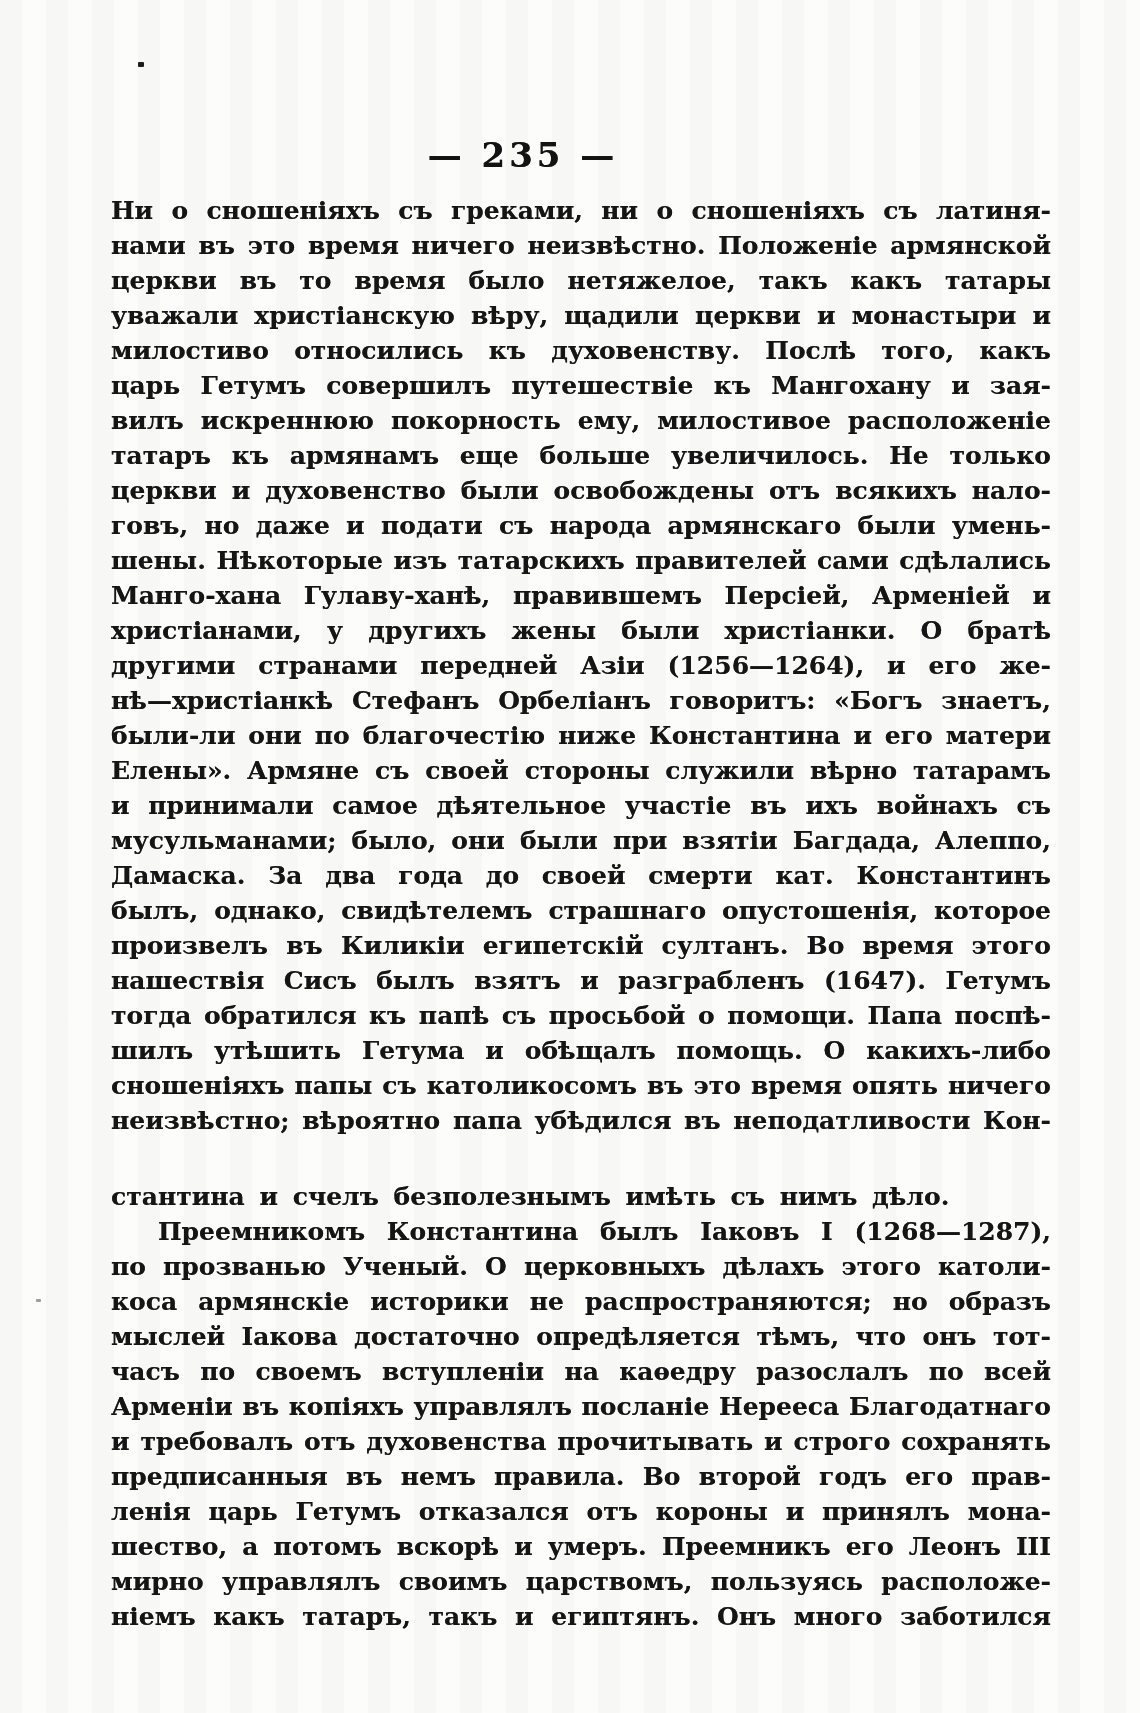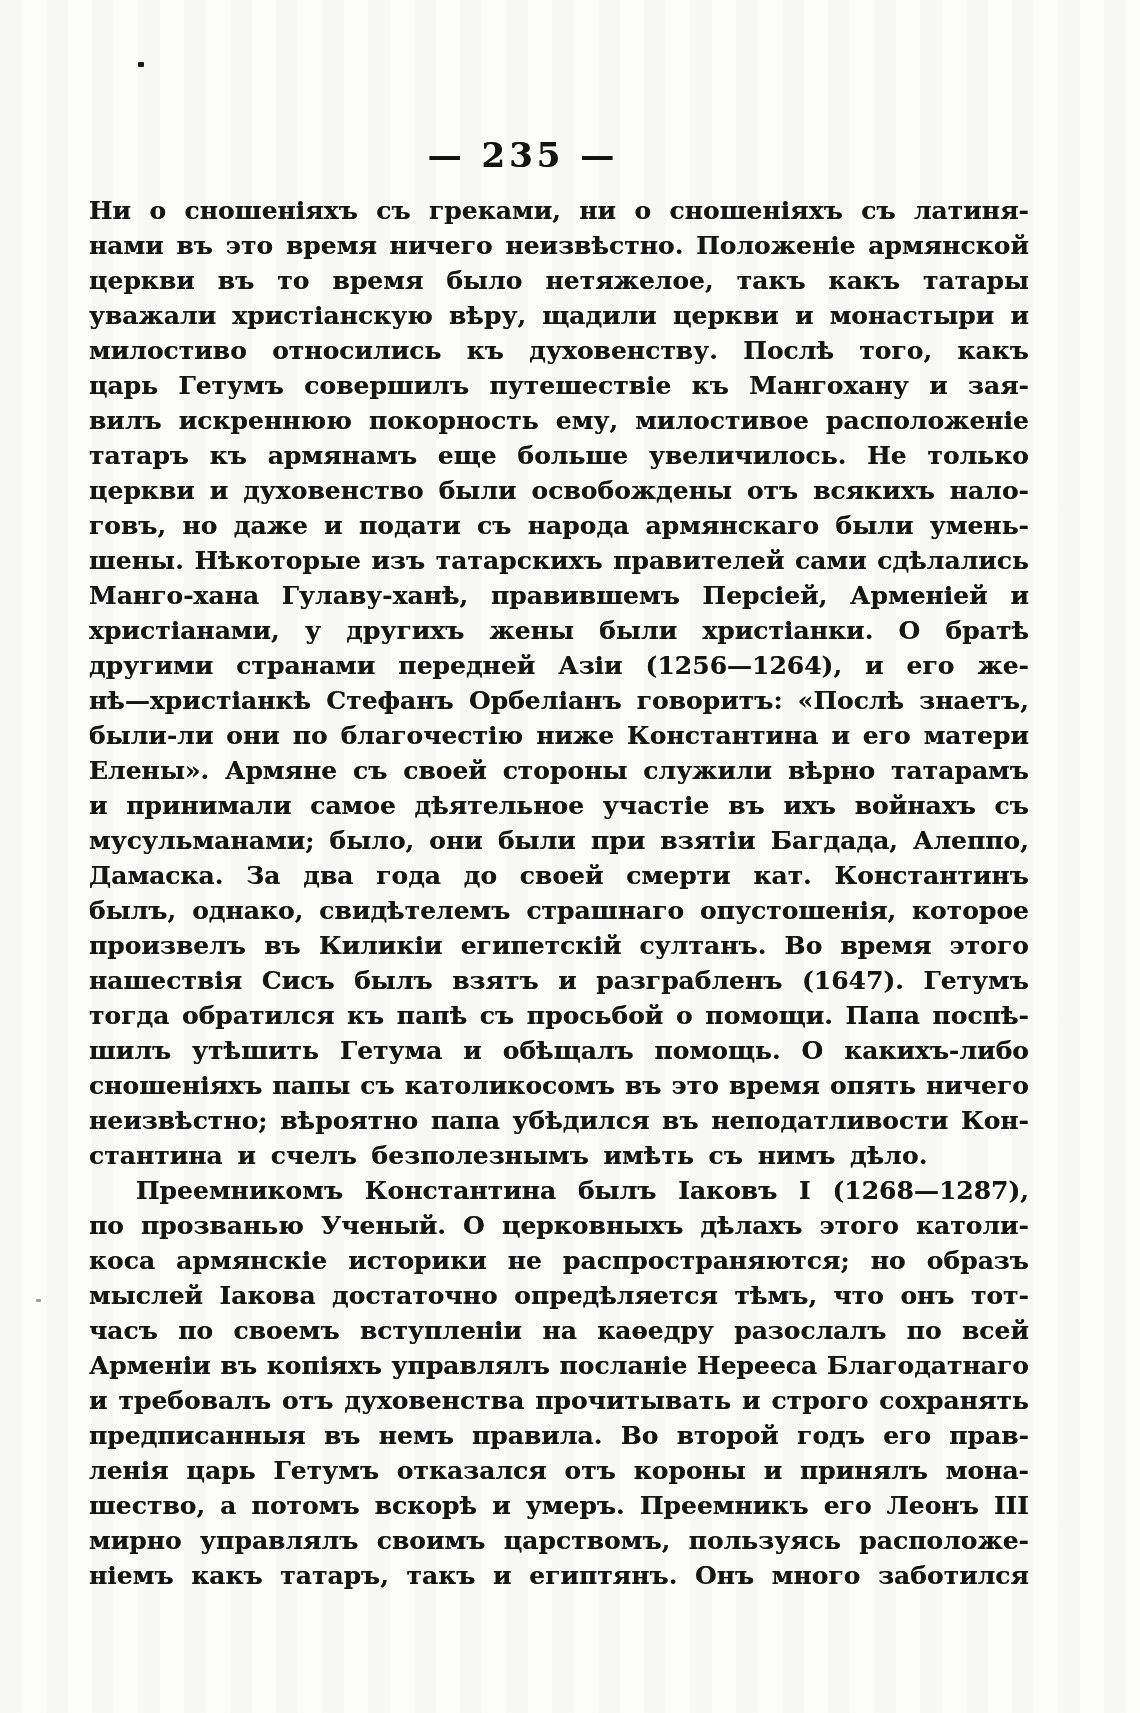--- a/index.html
+++ b/index.html
@@ -28,39 +28,40 @@
     text-align: center;
     font-weight: 700;
     font-size: 34px;
     line-height: 38px;
     letter-spacing: 4px;
     color: #131313;
     text-shadow: 0 0 0.5px rgba(0,0,0,0.65);
   }
   .text-block {
     position: absolute;
-    left: 89px;
+    left: 111px;
     top: 193px;
     width: 940px;
     color: #151515;
     font-weight: 700;
     font-size: 25px;
     line-height: 35px;
     text-shadow: 0 0 0.5px rgba(0,0,0,0.6);
   }
   .line {
     height: 35px;
     text-align: justify;
     text-align-last: justify;
     overflow: hidden;
   }
   .line.no-just {
     text-align: right;
     text-align-last: left;
     word-spacing: 6px;
+    margin-top: 41px;
   }
   .line.indent {
     text-indent: 47px;
   }
   .speck {
     position: absolute;
     left: 138px;
     top: 62px;
     width: 6px;
     height: 5px;
@@ -92,21 +93,21 @@
       <div class="line">милостиво относились къ духовенству. Послѣ того, какъ</div>
       <div class="line">царь Гетумъ совершилъ путешествіе къ Мангохану и зая-</div>
       <div class="line">вилъ искреннюю покорность ему, милостивое расположеніе</div>
       <div class="line">татаръ къ армянамъ еще больше увеличилось. Не только</div>
       <div class="line">церкви и духовенство были освобождены отъ всякихъ нало-</div>
       <div class="line">говъ, но даже и подати съ народа армянскаго были умень-</div>
       <div class="line">шены. Нѣкоторые изъ татарскихъ правителей сами сдѣлались</div>
       <div class="line">Манго-хана Гулаву-ханѣ, правившемъ Персіей, Арменіей и</div>
       <div class="line">христіанами, у другихъ жены были христіанки. О братѣ</div>
       <div class="line">другими странами передней Азіи (1256—1264), и его же-</div>
-      <div class="line">нѣ—христіанкѣ Стефанъ Орбеліанъ говоритъ: «Послѣ знаетъ,</div>
+      <div class="line">нѣ—христіанкѣ Стефанъ Орбеліанъ говоритъ: «Богъ знаетъ,</div>
       <div class="line">были-ли они по благочестію ниже Константина и его матери</div>
       <div class="line">Елены». Армяне съ своей стороны служили вѣрно татарамъ</div>
       <div class="line">и принимали самое дѣятельное участіе въ ихъ войнахъ съ</div>
       <div class="line">мусульманами; было, они были при взятіи Багдада, Алеппо,</div>
       <div class="line">Дамаска. За два года до своей смерти кат. Константинъ</div>
       <div class="line">былъ, однако, свидѣтелемъ страшнаго опустошенія, которое</div>
       <div class="line">произвелъ въ Киликіи египетскій султанъ. Во время этого</div>
       <div class="line">нашествія Сисъ былъ взятъ и разграбленъ (1647). Гетумъ</div>
       <div class="line">тогда обратился къ папѣ съ просьбой о помощи. Папа поспѣ-</div>
       <div class="line">шилъ утѣшить Гетума и обѣщалъ помощь. О какихъ-либо</div>

